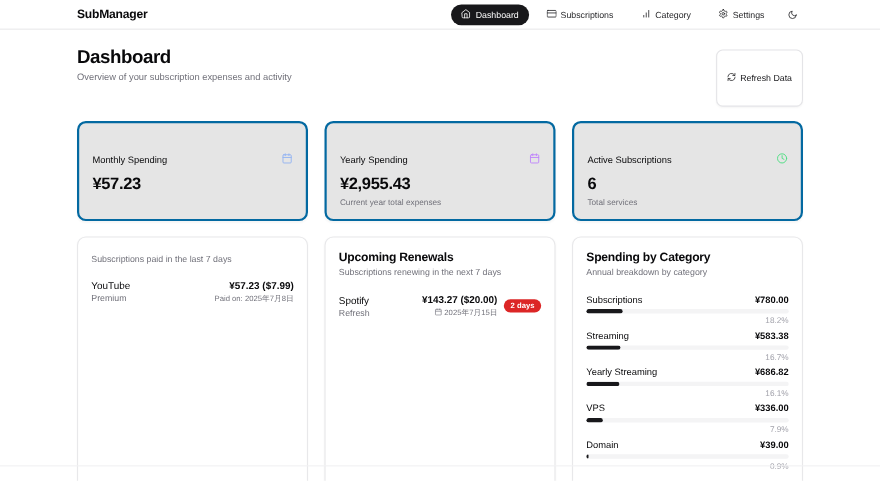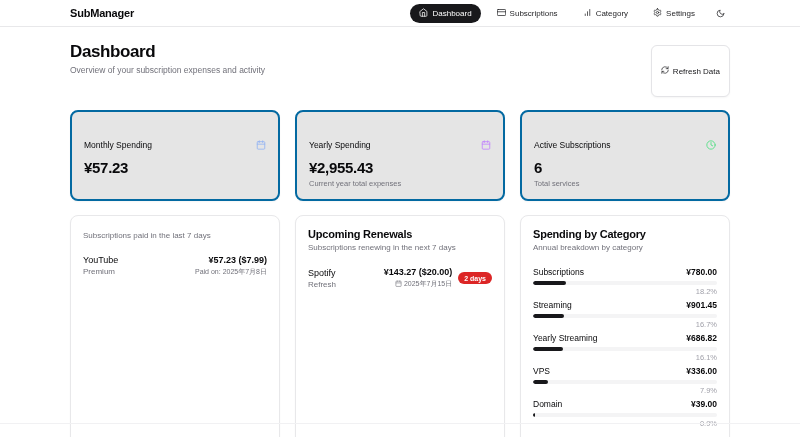--- a/index.html
+++ b/index.html
@@ -222,21 +222,21 @@
         </div>
         <div class="cat-track">
             <div class="cat-fill" style="width: 18.2%; background: rgb(24, 24, 27);"></div>
           </div>
         <div class="cat-pct">18.2%</div>
       </div>
 
       <div class="cat-item">
         <div class="cat-row">
           <span class="cat-name">Streaming</span>
-          <span class="cat-amount">¥901.45</span>
+          <span class="cat-amount">¥583.38</span>
         </div>
         <div class="cat-track">
             <div class="cat-fill" style="width: 16.7%; background: rgb(24, 24, 27);"></div>
           </div>
         <div class="cat-pct">16.7%</div>
       </div>
 
       <div class="cat-item">
         <div class="cat-row">
           <span class="cat-name">Yearly Streaming</span>

